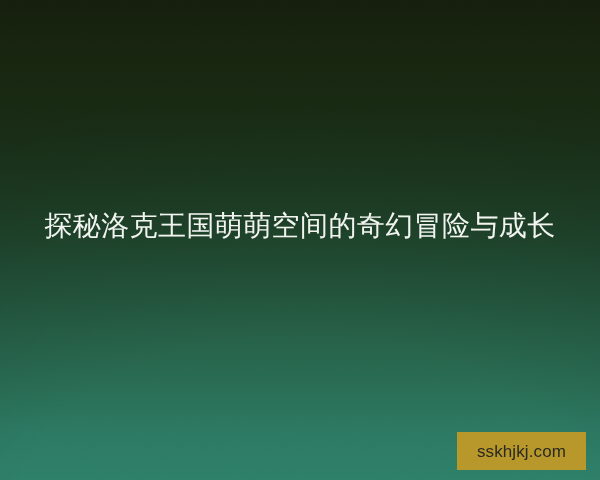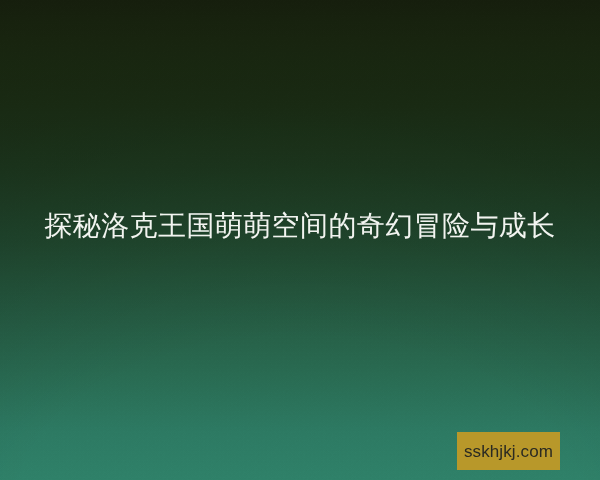--- a/index.html
+++ b/index.html
@@ -72,21 +72,21 @@
   }
   #headline .line {
     display: block;
     white-space: nowrap;
   }
 
   #watermark {
     position: absolute;
     left: 457px;
     top: 432px;
-    width: 103px;
+    width: 129px;
     height: 38px;
     background: #b8982a;
     display: flex;
     align-items: center;
     justify-content: center;
   }
   #watermark .wm-text {
     color: #2a2a22;
     font-size: 17px;
     line-height: 1;

